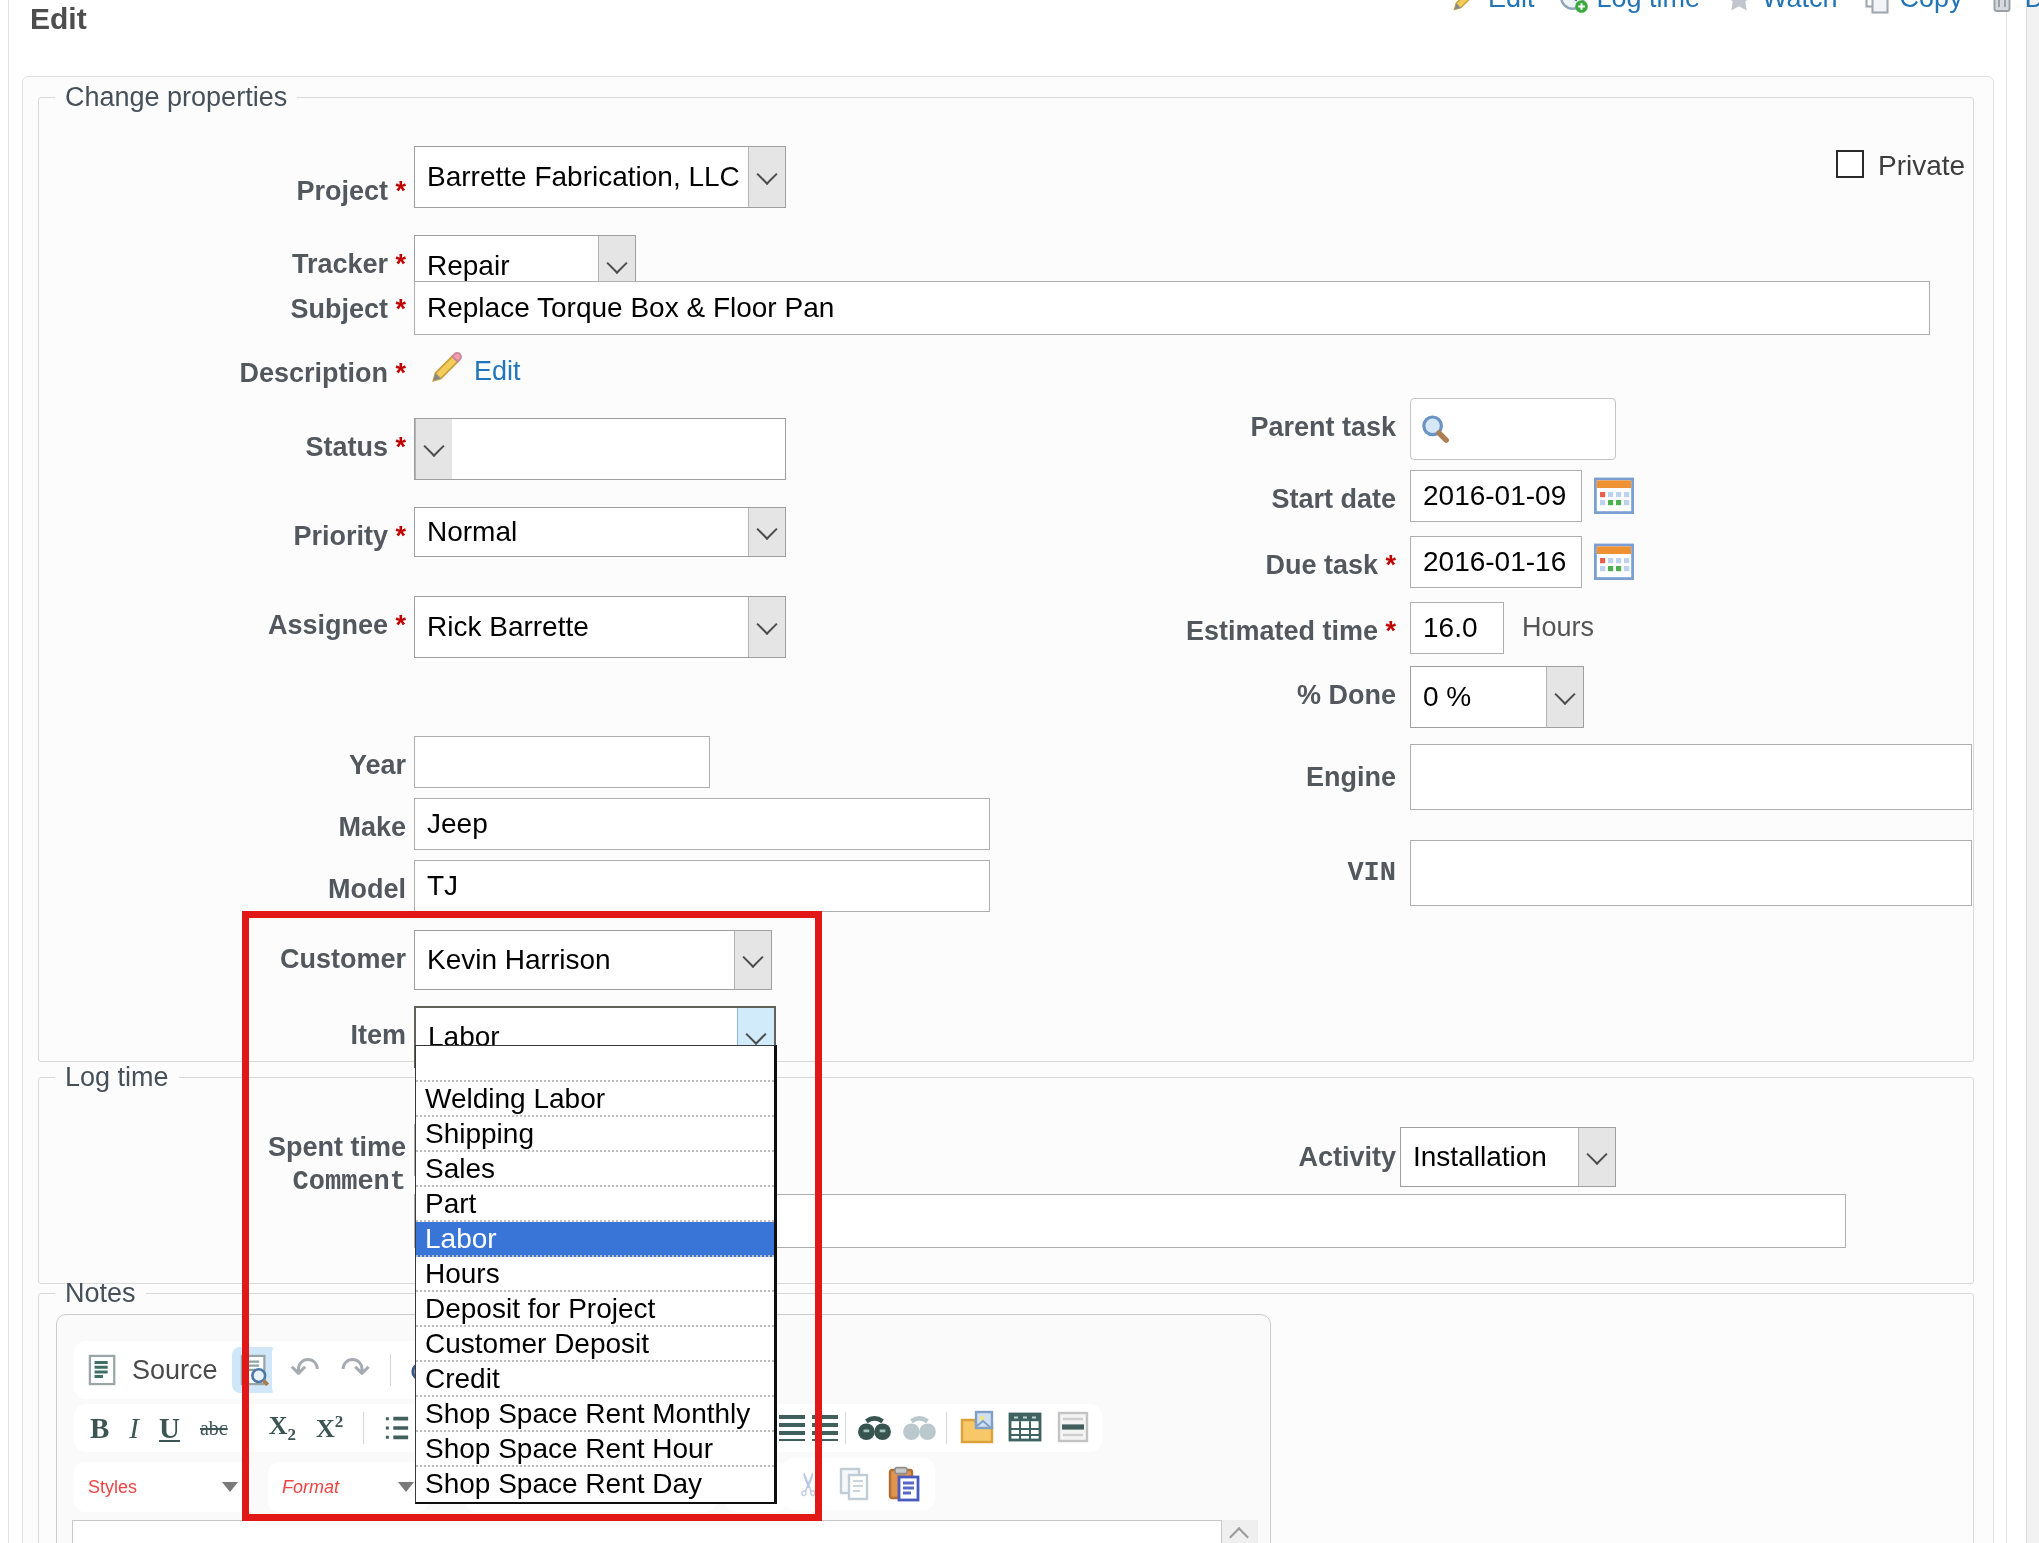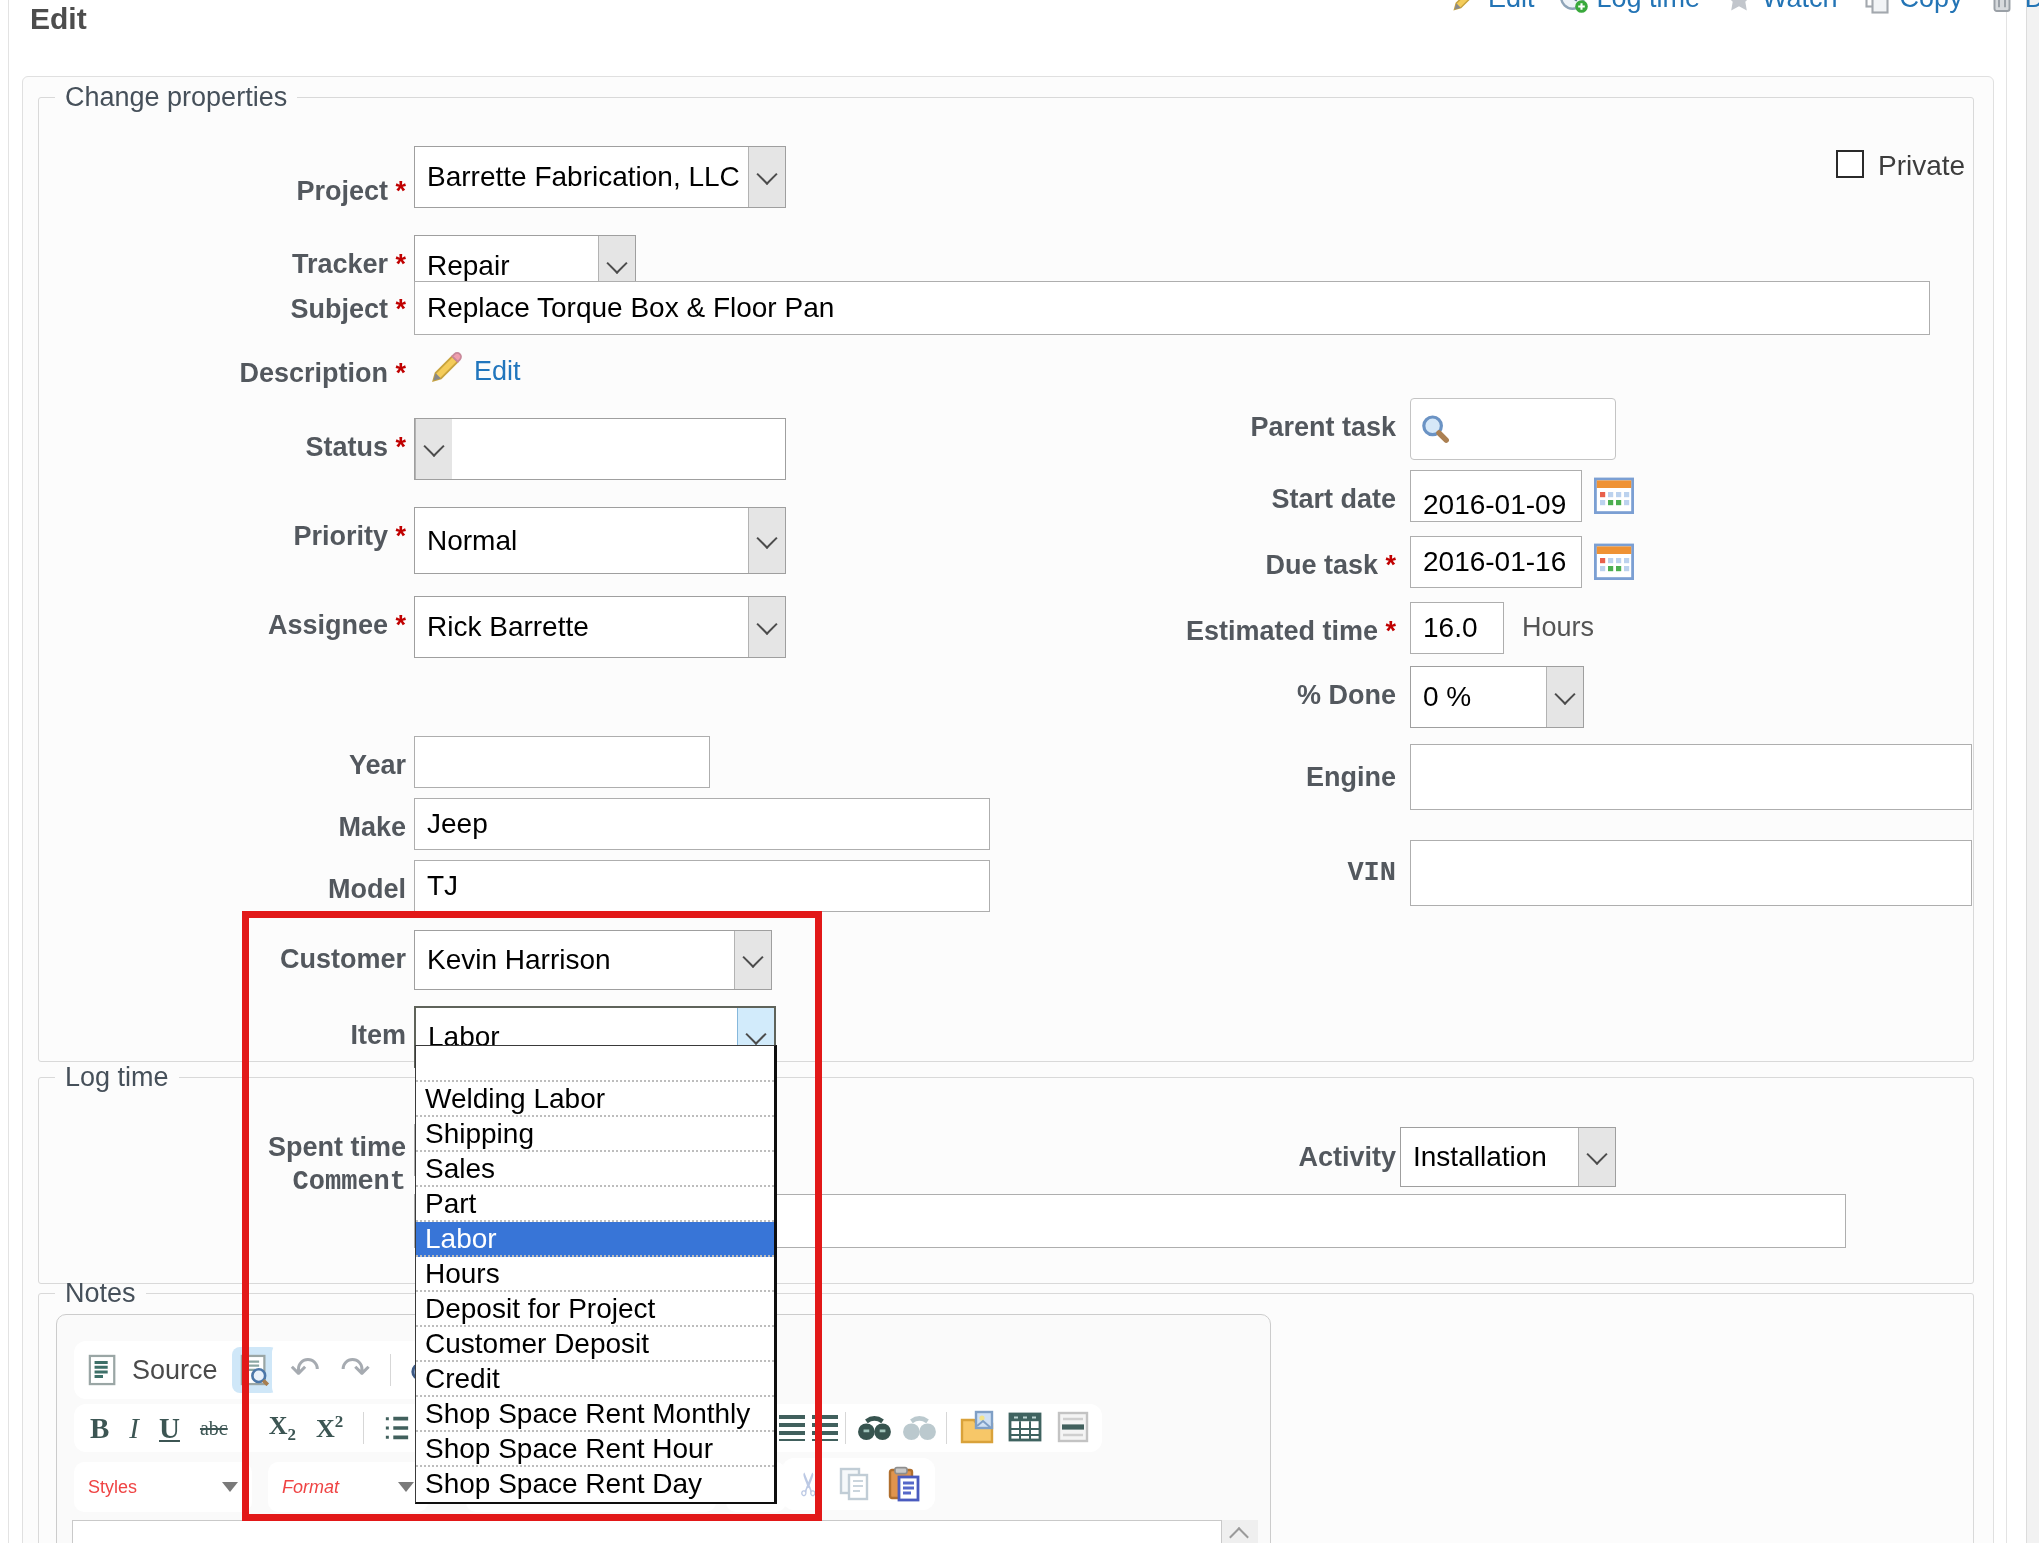--- a/index.html
+++ b/index.html
@@ -179,21 +179,21 @@
         <path d="M3 17l1.2-4.2L13.5 3.5l3 3L7.2 15.8z" fill="#f4cc5a" stroke="#c8a33e"></path>
         <path d="M13.5 3.5l3 3 1.2-1.2a1.5 1.5 0 0 0-3-3z" fill="#ef9fae" stroke="#c8889a"></path>
         <path d="M3 17l1.2-4.2 3 3z" fill="#888"></path>
       </svg>
     </span>
   <span class="abs link" style="left:474px;top:356px;">Edit</span>
 
   <div class="sel" style="left:414px;top:418px;width:372px;height:62px;">
     <div class="btn"></div>
   </div>
-  <div class="sel" style="left:414px;top:507px;width:372px;height:67px;">
+  <div class="sel" style="left:414px;top:507px;width:372px;height:50px;">
     <div class="val">Normal</div>
     <div class="btn"></div>
   </div>
   <div class="sel" style="left:414px;top:596px;width:372px;height:62px;">
     <div class="val">Rick Barrette</div>
     <div class="btn"></div>
   </div>
 
   <div class="inp" style="left:414px;top:736px;width:296px;height:52px;">
       <span></span>
@@ -222,21 +222,21 @@
     <span style="margin-left:-4px;">
         <svg width="32" height="32" viewBox="0 0 20 20">
           <circle cx="8.5" cy="8" r="5.5" fill="#d6e8f8" stroke="#6b93c4" stroke-width="2"></circle>
           <line x1="12.5" y1="12.5" x2="17" y2="17" stroke="#ab8052" stroke-width="3.4" stroke-linecap="round"></line>
         </svg>
       </span>
     <span></span>
   </div>
 
   <div class="rlbl" style="top:482px;"><span>Start date</span></div>
-  <div class="inp" style="left:1410px;top:470px;width:172px;height:52px;align-items:flex-end;">
+  <div class="inp" style="left:1410px;top:470px;width:172px;height:52px;">
       <span>2016-01-09</span>
     </div>
   <span class="abs" style="left:1594px;top:476px;">
       <svg width="40" height="38" viewBox="0 0 20 19">
         <rect x="0.7" y="1.5" width="18.6" height="16.8" fill="#fff" stroke="#7b9fd3" stroke-width="1.4"></rect>
         <rect x="1.4" y="2.2" width="17.2" height="3.8" fill="#ef9234"></rect>
         <rect x="3" y="8" width="2.6" height="2.6" fill="#e8604c"></rect>
         <rect x="7" y="8" width="2.6" height="2.6" fill="#bcd2ee"></rect>
         <rect x="11" y="8" width="2.6" height="2.6" fill="#bcd2ee"></rect>
         <rect x="15" y="8" width="2.6" height="2.6" fill="#bcd2ee"></rect>

